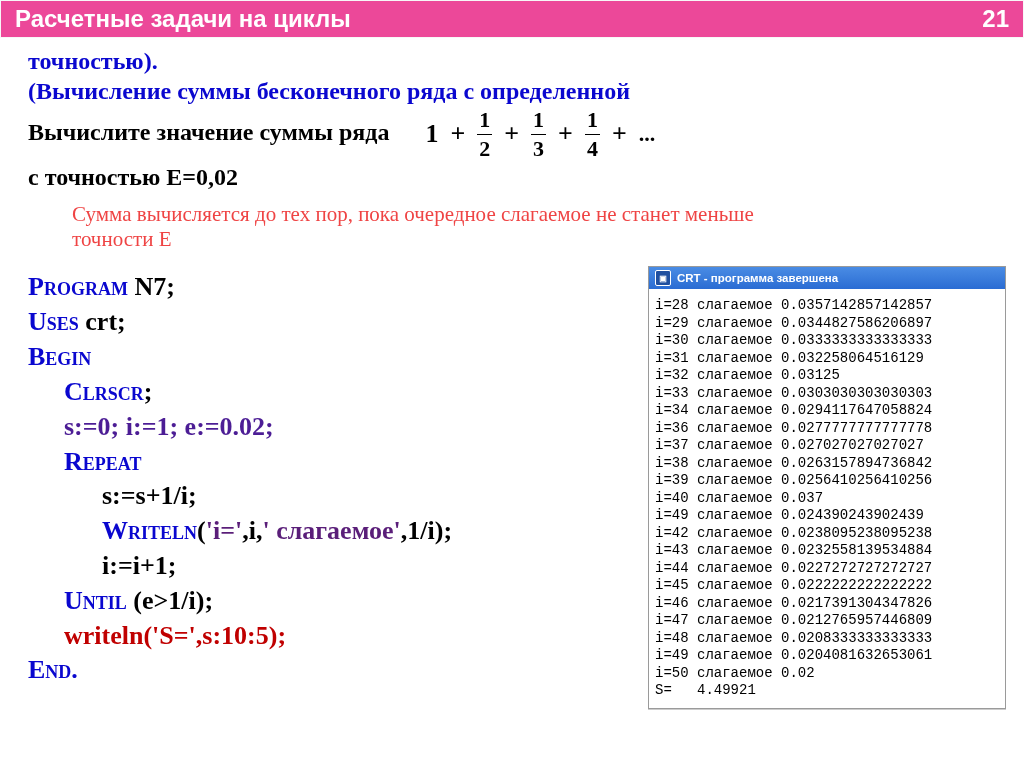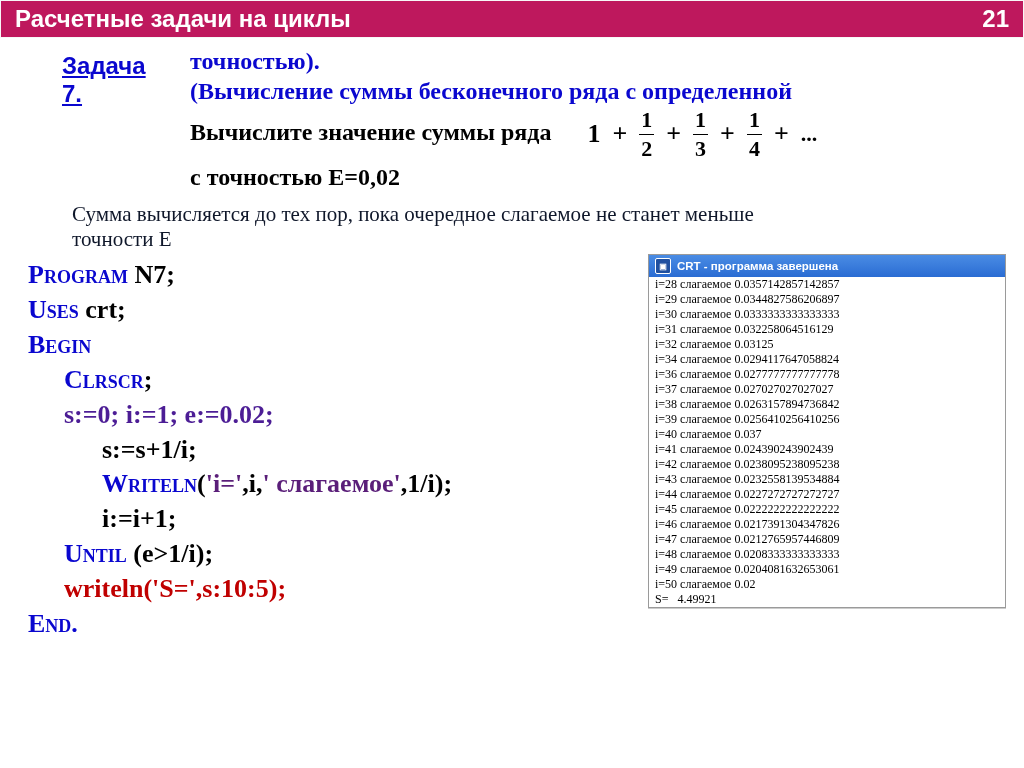--- a/index.html
+++ b/index.html
@@ -1,54 +1,53 @@
 <!DOCTYPE html>
 <html><head>
 <meta charset="utf-8">
 <style>
   html,body{margin:0;padding:0;font-family:"Times New Roman",serif;background:#fff;color:#000;width:1024px;height:768px;overflow:hidden}
-  .header{background:#be185d;color:#fff;display:flex;justify-content:space-between;align-items:center;padding:4px 14px;font-family:Arial,sans-serif;font-weight:bold;font-size:24px;border:1px solid #f7f7f7}
+  .header{background:#ec4899;color:#fff;display:flex;justify-content:space-between;align-items:center;padding:4px 14px;font-family:Arial,sans-serif;font-weight:bold;font-size:24px;border:1px solid #f7f7f7}
   .content{padding:8px 18px;position:relative}
   .row1{display:flex;align-items:flex-start}
   .task{color:#0a07cf;text-decoration:underline;font-size:24px;font-family:Arial,sans-serif;font-weight:bold;margin:6px 8px 0 44px;flex:0 0 110px}
   .desc{font-size:24px;font-weight:bold;line-height:1.25;margin-left:10px}
   .desc .navy{color:#0a07cf}
   .formula{display:inline-block;vertical-align:middle;margin-left:30px;white-space:nowrap}
   .formula .num{display:inline-block;text-align:center;vertical-align:middle}
   .formula .num .top{border-bottom:1.4px solid #000;padding:0 2px;font-size:22px}
   .formula .num .bot{font-size:22px}
   .formula .plus{font-size:26px;vertical-align:middle;padding:0 6px}
-  .hint{color:#0f172a;font-size:21px;margin:10px 0 6px 54px;line-height:1.2}
+  .hint{color:#ef4444;font-size:21px;margin:10px 0 18px 54px;line-height:1.2}
   .codewrap{display:flex;align-items:flex-start;margin-top:2px}
   .code{font-family:"Times New Roman",serif;font-size:26px;line-height:1.34;margin-left:10px;flex:0 0 560px}
   .code .k{color:#0a07cf;font-weight:bold;font-variant:small-caps}
   .code .n{color:#000;font-weight:bold}
   .code .c{color:#4c1d95;font-weight:bold}
   .code .p{color:#5a1e79;font-weight:bold}
   .code .r{color:#c00000;font-weight:bold}
   .codeln{display:block}
   .i1{padding-left:36px}
   .i2{padding-left:74px}
   .crt{width:356px;border:1px solid #9a9a9a;font-family:Tahoma,Arial,sans-serif;font-size:11.5px;background:#fff;margin-top:-4px;margin-left:auto;box-shadow:0 1px 0 #ccc}
   .crt-title{background:linear-gradient(#4a8ce4,#2a6cd3);color:#fff;padding:3px 6px;font-weight:bold;display:flex;align-items:center;gap:6px}
   .crt-title .ico{width:14px;height:14px;background:#2050a0;border:1px solid #fff;border-radius:2px;display:flex;align-items:center;justify-content:center;font-size:8px}
-  .crt-body{padding:0 6px;font-family:Liberation Serif, serif;font-size:12px;line-height:1.25;color:#000}
+  .crt-body{padding:8px 6px;font-family:Liberation Mono, monospace;font-size:14px;line-height:1.25;color:#000}
   .crt-body .ln{white-space:pre}
 </style>
 </head>
 <body>
 
 <div class="header">
   <span>Расчетные задачи на циклы</span>
   <span>21</span>
 </div>
 
 <div class="content">
   <div class="row1">
-    <div class="task">Задача 7.</div>
     <div class="desc">
       <div><span class="navy">точностью).</span></div>
       <div><span class="navy">(Вычисление суммы бесконечного ряда с определенной</span></div>
       <div>
         <span>Вычислите значение суммы ряда</span>
         <span class="formula">
           <span style="font-size:26px;vertical-align:middle">1</span>
           <span class="plus">+</span>
           <span class="num"><div class="top">1</div><div class="bot">2</div></span>
           <span class="plus">+</span>
@@ -68,46 +67,48 @@
     <div>точности E</div>
   </div>
 
   <div class="codewrap">
     <div class="code">
       <span class="codeln"><span class="k">Program</span><span class="n"> N7;</span></span>
       <span class="codeln"><span class="k">Uses</span><span class="n"> crt;</span></span>
       <span class="codeln"><span class="k">Begin</span></span>
       <span class="codeln i1"><span class="k">Clrscr</span><span class="n">;</span></span>
       <span class="codeln i1"><span class="c">s:=0;  i:=1;  e:=0.02;</span></span>
+      <span class="codeln i1"><span class="k">Repeat</span></span>
       <span class="codeln i2"><span class="n">s:=s+1/i;</span></span>
       <span class="codeln i2"><span class="k">Writeln</span><span class="n">(</span><span class="p">'i='</span><span class="n">,</span><span class="n">i</span><span class="n">,</span><span class="p">' слагаемое'</span><span class="n">,</span><span class="n">1/i</span><span class="n">);</span></span>
       <span class="codeln i2"><span class="n">i:=i+1;</span></span>
       <span class="codeln i1"><span class="k">Until</span><span class="n"> (e&gt;1/i);</span></span>
       <span class="codeln i1"><span class="r">writeln</span><span class="r">(</span><span class="r">'S='</span><span class="r">,</span><span class="r">s:10:5</span><span class="r">);</span></span>
       <span class="codeln"><span class="k">End.</span></span>
     </div>
 
     <div class="crt">
       <div class="crt-title">
         <span class="ico">▣</span>
         <span>CRT - программа завершена</span>
       </div>
       <div class="crt-body" id="crt-body">
           <div class="ln">i=28 слагаемое 0.0357142857142857</div>
           <div class="ln">i=29 слагаемое 0.0344827586206897</div>
           <div class="ln">i=30 слагаемое 0.0333333333333333</div>
           <div class="ln">i=31 слагаемое 0.032258064516129</div>
           <div class="ln">i=32 слагаемое 0.03125</div>
+          <div class="ln">i=33 слагаемое 0.0303030303030303</div>
           <div class="ln">i=34 слагаемое 0.0294117647058824</div>
           <div class="ln">i=36 слагаемое 0.0277777777777778</div>
           <div class="ln">i=37 слагаемое 0.027027027027027</div>
           <div class="ln">i=38 слагаемое 0.0263157894736842</div>
           <div class="ln">i=39 слагаемое 0.0256410256410256</div>
           <div class="ln">i=40 слагаемое 0.037</div>
-          <div class="ln">i=41 слагаемое 0.024390243902439</div>
+          <div class="ln">i=49 слагаемое 0.024390243902439</div>
           <div class="ln">i=42 слагаемое 0.0238095238095238</div>
           <div class="ln">i=43 слагаемое 0.0232558139534884</div>
           <div class="ln">i=44 слагаемое 0.0227272727272727</div>
           <div class="ln">i=45 слагаемое 0.0222222222222222</div>
           <div class="ln">i=46 слагаемое 0.0217391304347826</div>
           <div class="ln">i=47 слагаемое 0.0212765957446809</div>
           <div class="ln">i=48 слагаемое 0.0208333333333333</div>
           <div class="ln">i=49 слагаемое 0.0204081632653061</div>
           <div class="ln">i=50 слагаемое 0.02</div>
           <div class="ln">S=   4.49921</div>

